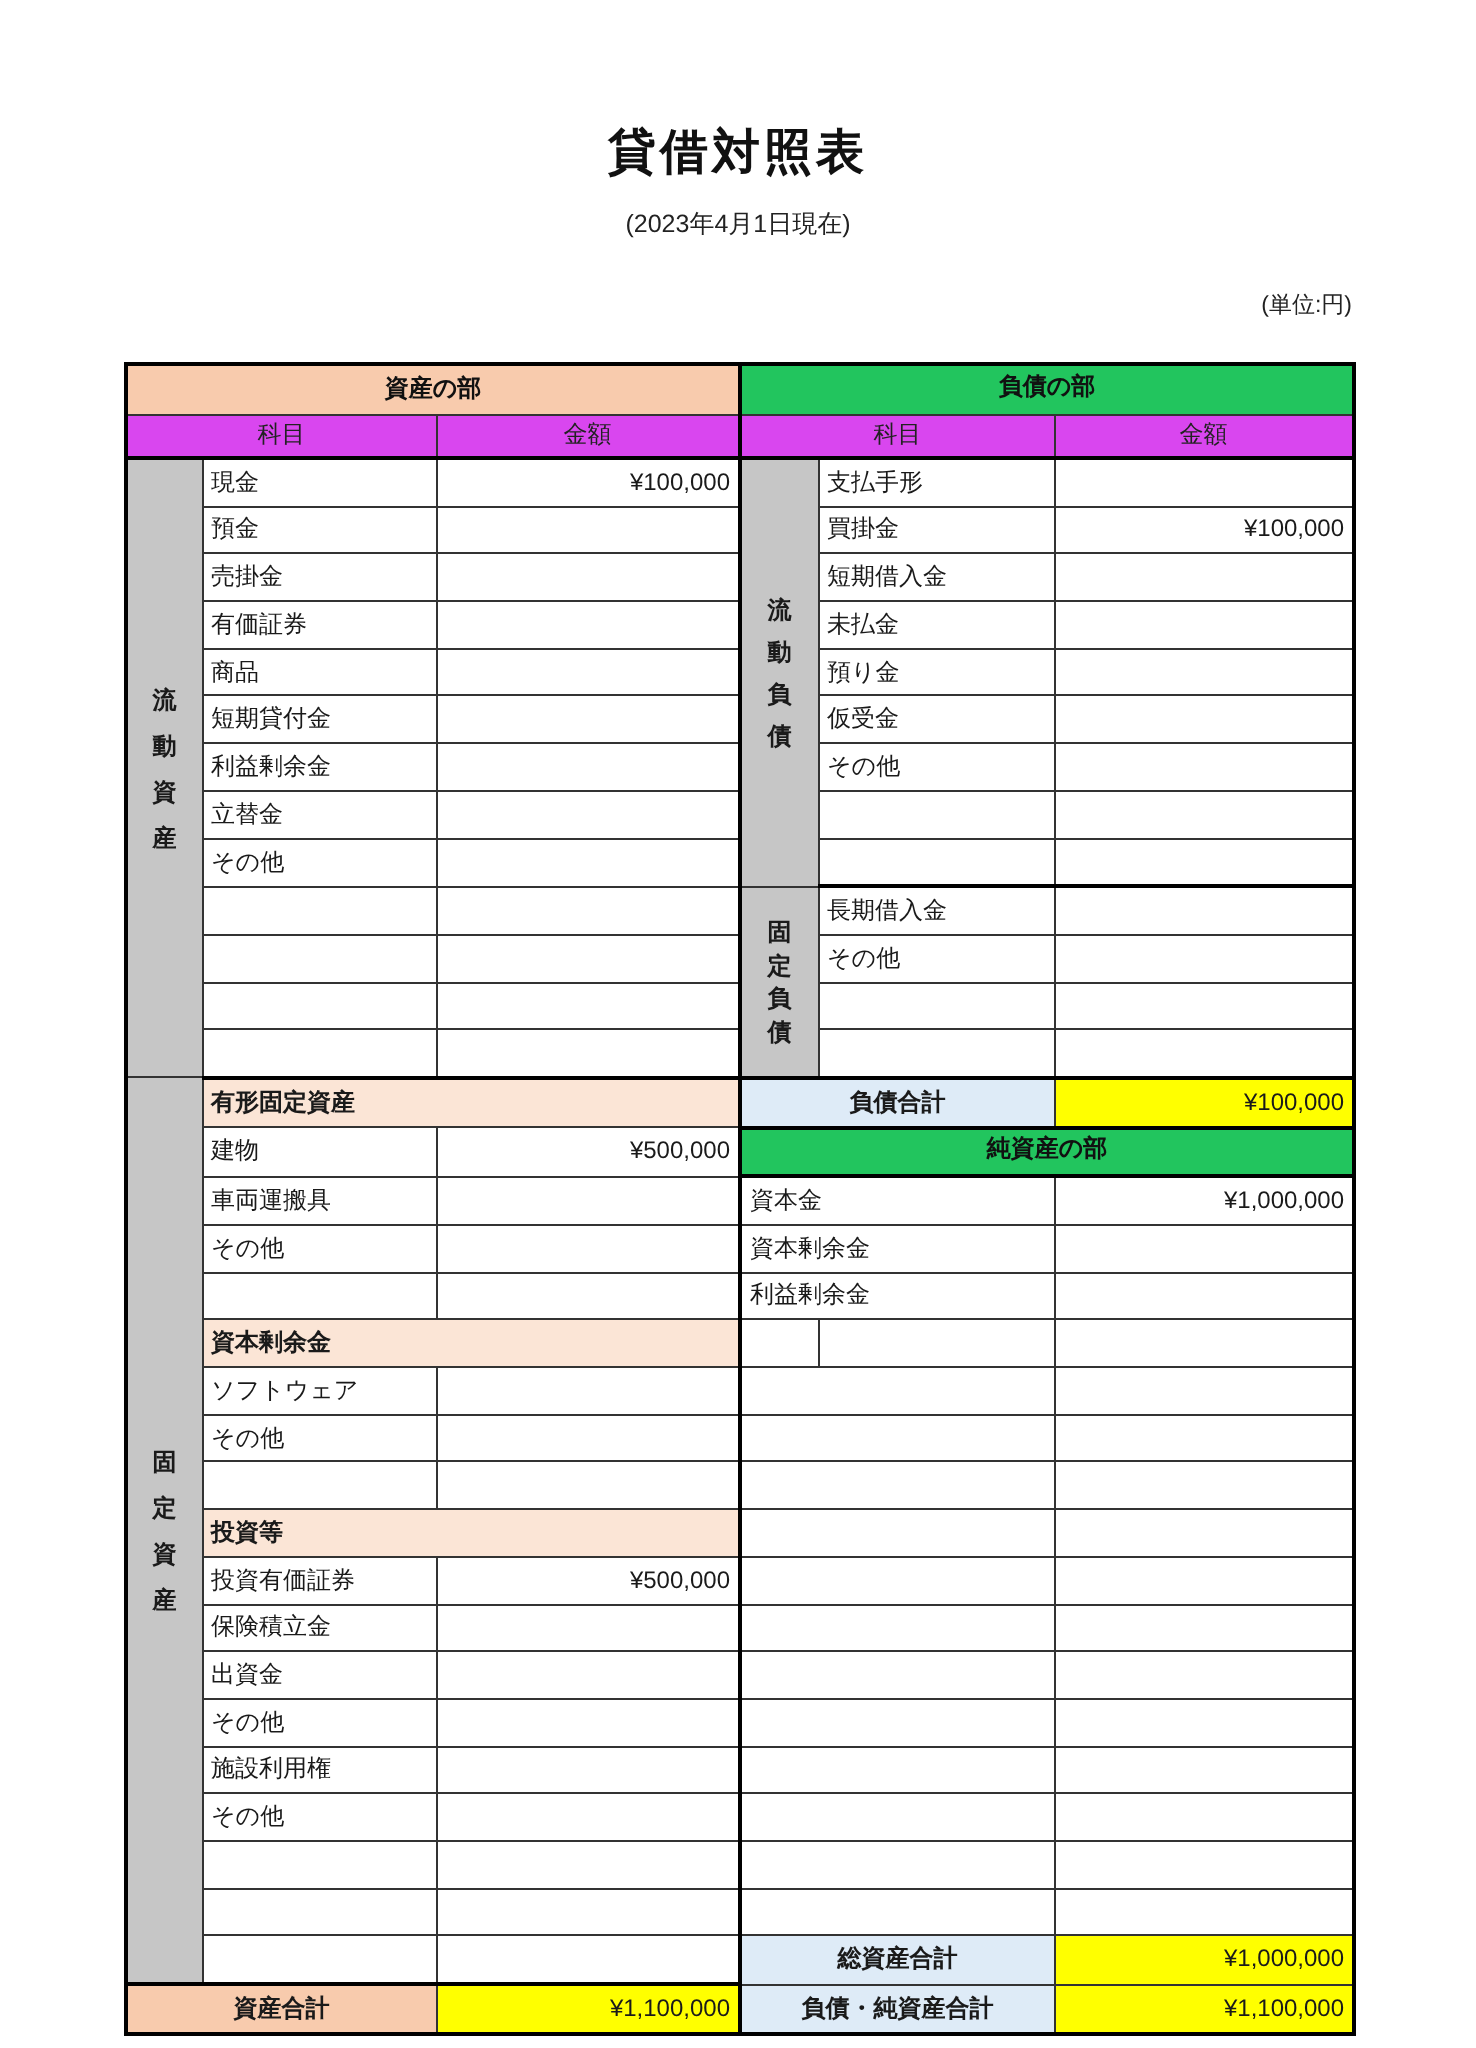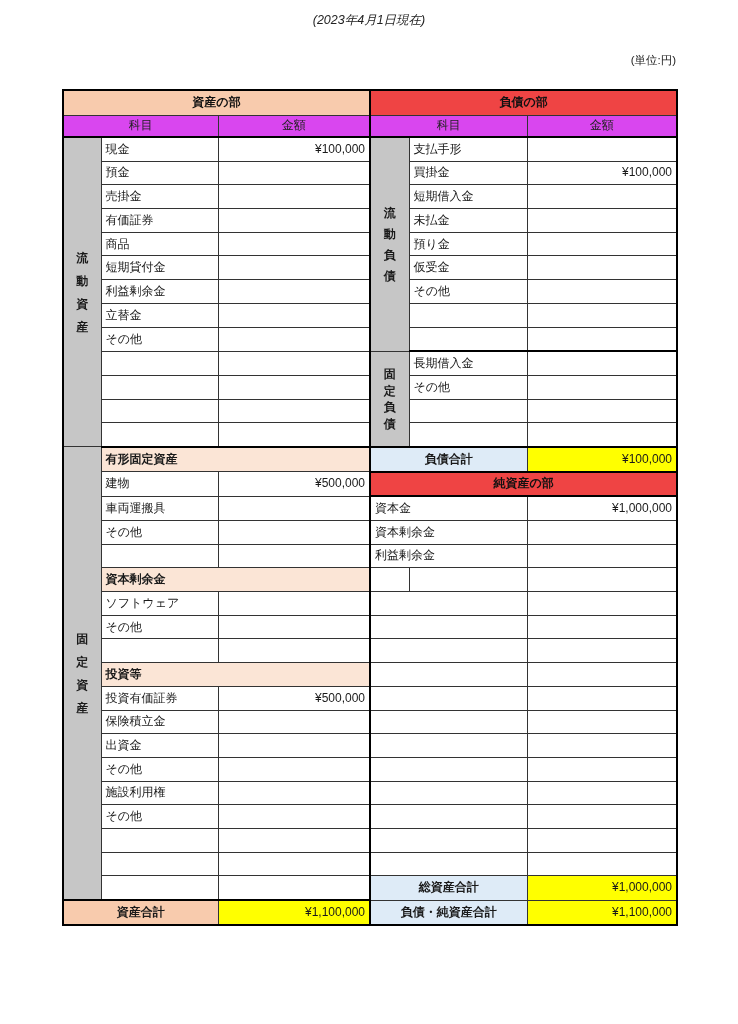--- a/index.html
+++ b/index.html
@@ -6,38 +6,38 @@
   body{
     width:738px;height:1024px;background:#ffffff;
     font-family:"Liberation Sans","DejaVu Sans",sans-serif;
     color:#1a1a1a;
   }
   .sheet{width:738px;height:1024px;overflow:hidden;}
   .title{
     margin-top:60px;text-align:center;font-size:24px;font-weight:bold;
     letter-spacing:2px;color:#111;
   }
-  .subtitle{margin-top:12px;text-align:center;font-size:12.5px;color:#222;font-style:italic;}
+  .subtitle{margin-top:12px;text-align:center;font-size:12.5px;color:#222;}
   .wrap{width:614px;margin:0 auto;}
   .unit-note{margin-top:24px;margin-bottom:21px;text-align:right;font-size:11.5px;color:#222;}
 
   table.bs{
     border-collapse:collapse;table-layout:fixed;width:614px;
     border:2.5px solid #000;
     padding-left:20px;
   }
   table.bs td{
     border:1px solid #333;height:22.7px;font-size:12px;line-height:1.1;
     padding:0 4px;overflow:hidden;white-space:nowrap;vertical-align:middle;
   }
   tr.r-part td{height:24px;}
   tr.r-sub td{height:20px;}
   .part{ text-align:center;font-weight:bold;font-size:13px;color:#111;}
   .peach{background:#F8CBAD;}
-  .blue{background:#ef4444;}
+  .blue{background:#22c55e;font-family:Liberation Mono, monospace;}
   .lblue{background:#DEEBF7;}
   .lpeach{background:#FBE5D6;}
   .yel{background:#FFFF00;}
   .sub{background:#d946ef;text-align:center;color:#222;}
   .strip{background:#C6C6C6;}
   .vl{font-weight:bold;font-size:13px;text-align:center;padding:0;}
   .vl span{display:block;line-height:14px;}
   .gap-lg span{margin:9px 0;}
   .gap-md span{margin:7px 0;}
   .gap-sm span{margin:2.5px 0;}
@@ -45,20 +45,21 @@
   .amt{text-align:right;padding-right:7px;font-size:12.5px;}
   .sec{text-align:left;font-weight:bold;font-size:12.5px;}
   .tlab{text-align:center;font-weight:bold;font-size:12.5px;}
   .ml2{border-left:2px solid #000 !important;}
   .bb2{border-bottom:2px solid #000 !important;}
 </style>
 </head>
 <body>
 
 <div class="sheet">
+  <div class="title">貸借対照表</div>
   <div class="subtitle">(2023年4月1日現在)</div>
 
   <div class="wrap">
     <div class="unit-note">(単位:円)</div>
 
     <table class="bs">
       <colgroup>
         <col style="width:38px">
           <col style="width:117px">
           <col style="width:152px">

